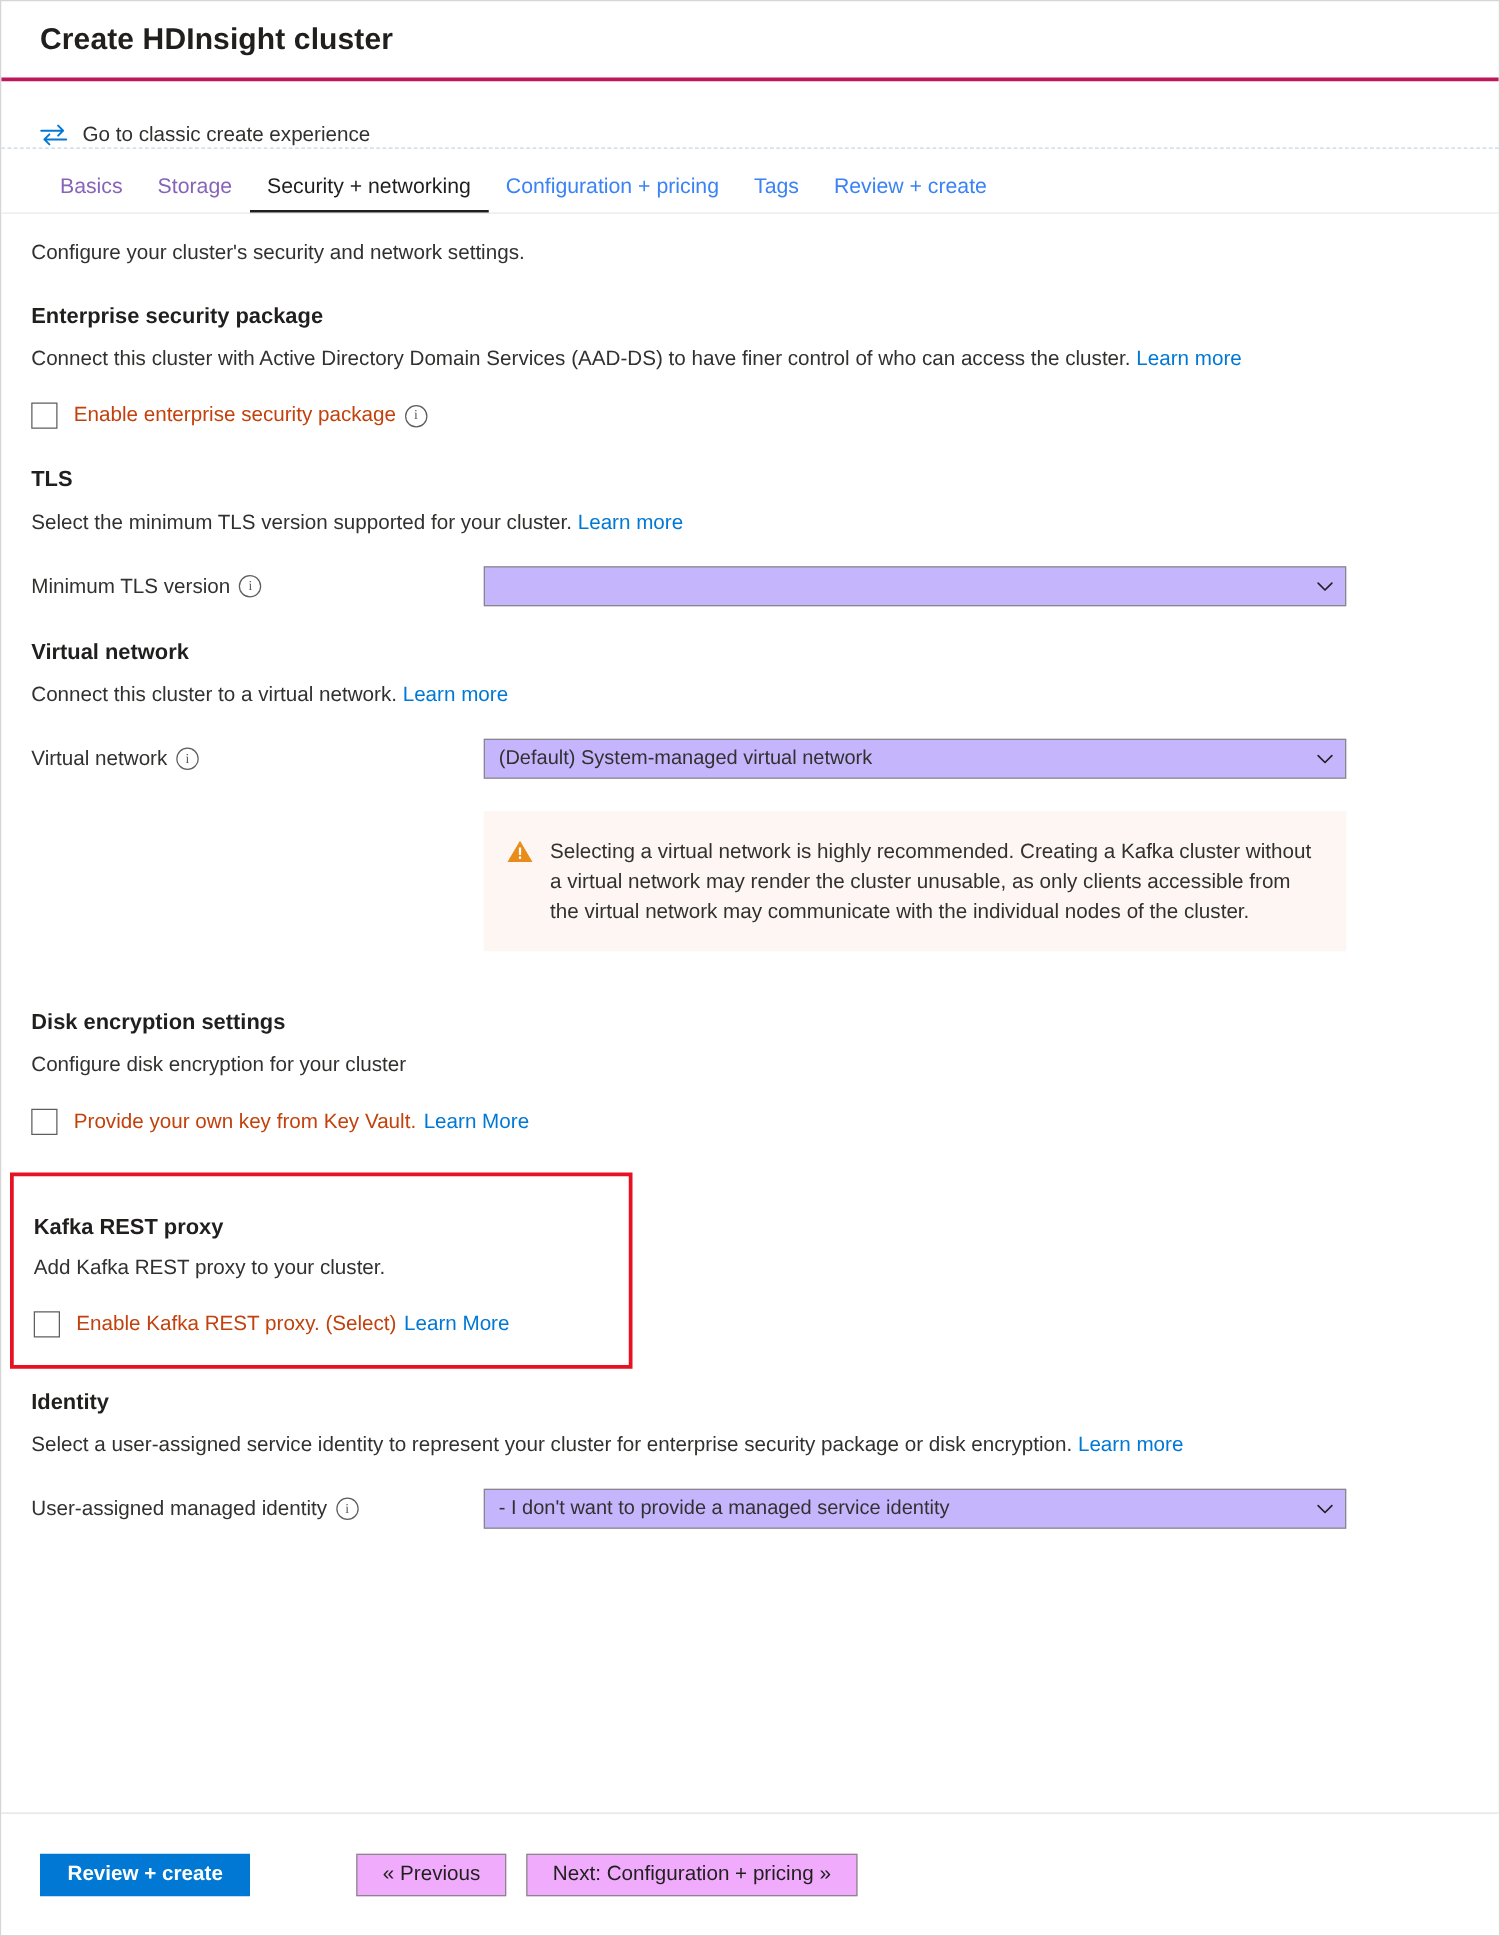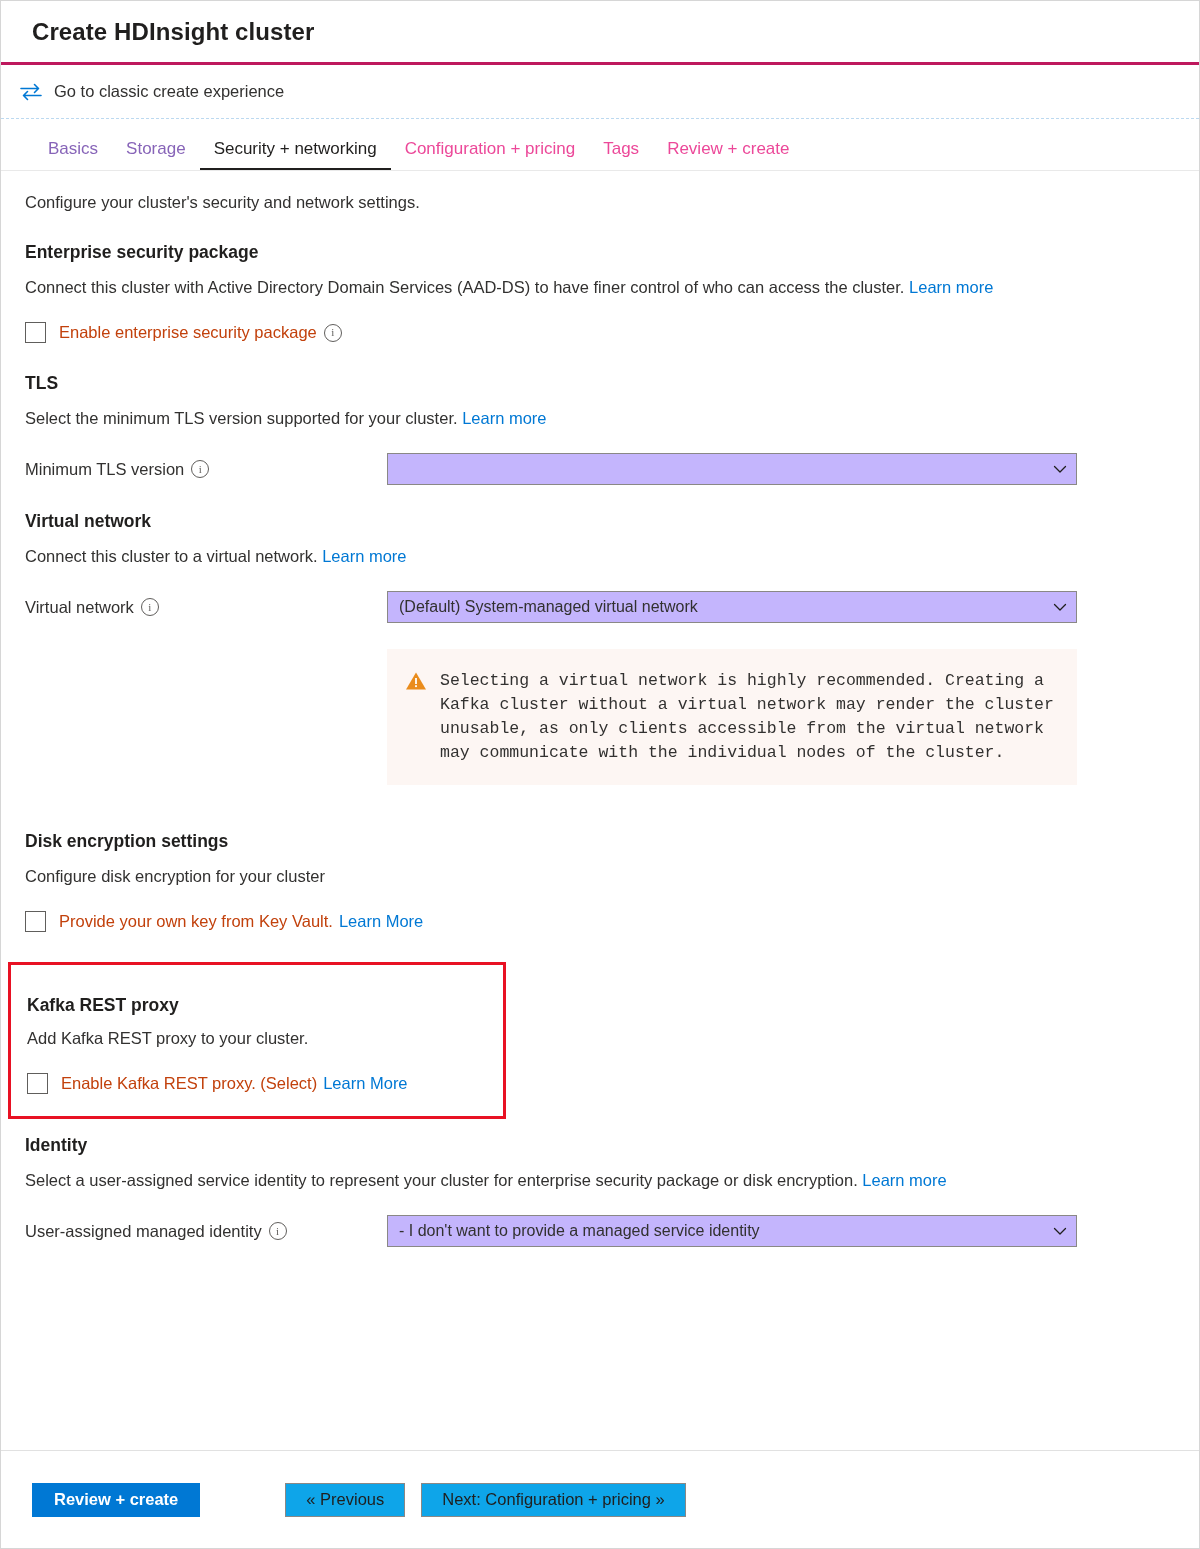--- a/index.html
+++ b/index.html
@@ -36,22 +36,22 @@
     font-size: 24px;
     font-weight: bold;
     color: #201f1e;
     letter-spacing: 0.1px;
   }
 
   
   .classic-row {
     height: 54px;
     display: flex;
-    align-items: center;
-    padding-left: 19px;
+    align-items: flex-end;
+    padding-left: 31px;
     box-sizing: border-box;
     border-bottom: 1px dashed #bcd9f0;
   }
   .classic-row .swap-icon {
     width: 22px;
     height: 20px;
     margin-right: 12px;
     color: #0078d4;
     display: inline-flex;
     align-items: center;
@@ -68,21 +68,21 @@
     display: flex;
     align-items: flex-end;
     padding-left: 33px;
     height: 52px;
     box-sizing: border-box;
     border-bottom: 1px solid #e9e9e9;
   }
   .tab {
     font-size: 17px;
     padding: 0 14px 10px 14px;
-    color: #ec4899;
+    color: #3b82f6;
     cursor: pointer;
     white-space: nowrap;
     position: relative;
     line-height: 22px;
   }
   .tab.visited { color: #8764b8; }
   .tab.active {
     color: #201f1e;
     font-weight: normal;
   }
@@ -209,21 +209,20 @@
     flex: none;
     width: 22px;
     margin-right: 13px;
     color: #ea8c1c;
     padding-top: 2px;
   }
   .warn .wtext {
     font-size: 16.5px;
     color: #323130;
     line-height: 24px;
-    font-family: Liberation Mono, monospace;
   }
 
   
   .kafka-box {
     border: 3px solid #e81123;
     padding: 14px 16px 8px 16px;
     box-sizing: border-box;
     width: 498px;
     margin: 0 0 16px -17px;
   }
@@ -248,21 +247,21 @@
     color: #fff;
     font-size: 16.5px;
     font-weight: bold;
     border: none;
     height: 34px;
     padding: 0 22px;
     cursor: pointer;
     font-family: "Liberation Sans", sans-serif;
   }
   .btn-secondary {
-    background: #0ea5e9;
+    background: #f0abfc;
     color: #201f1e;
     font-size: 16.5px;
     border: 1px solid #8a8886;
     height: 34px;
     padding: 0 20px;
     cursor: pointer;
     font-family: "Liberation Sans", sans-serif;
   }
   .footer-gap { width: 85px; }
   .footer-gap2 { width: 16px; }

